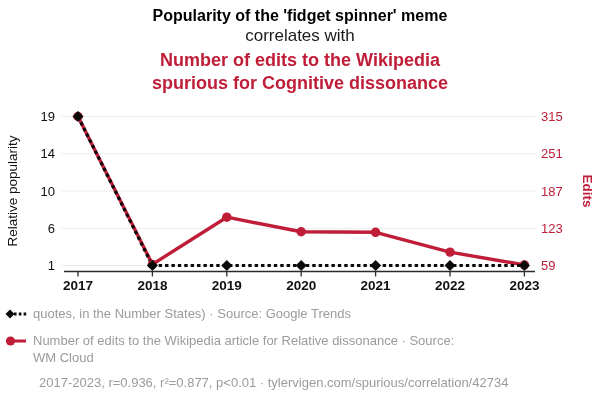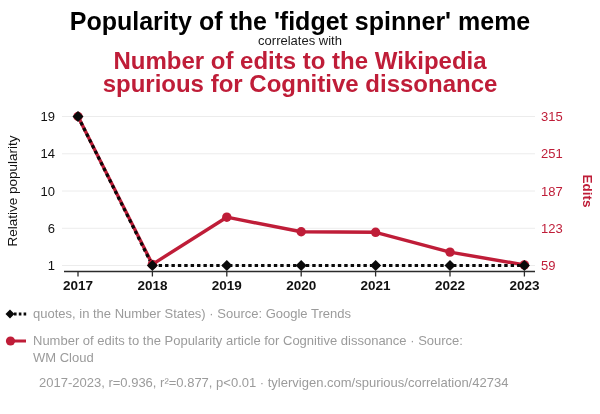--- a/index.html
+++ b/index.html
@@ -3,23 +3,23 @@
 <meta charset="utf-8">
 <style>
   html,body{margin:0;padding:0;}
   body{
     width:600px;height:414px;position:relative;overflow:hidden;
     background:#ffffff;
     font-family:"Liberation Sans", sans-serif;
     -webkit-font-smoothing:antialiased;
   }
   .hdr{position:absolute;left:0;width:600px;text-align:center;}
-  .title-main{top:7px;font-size:25px;font-weight:bold;color:#000;}
-  .title-connector{top:33px;font-size:13px;color:#1a1a1a;}
-  .title-red{top:49px;font-size:24px;font-weight:bold;line-height:23px;}
+  .title-main{top:7px;font-size:16px;font-weight:bold;color:#000;}
+  .title-connector{top:26px;font-size:17px;color:#1a1a1a;}
+  .title-red{top:49px;font-size:18px;font-weight:bold;line-height:23px;}
   .title-red span{display:block;}
   #chart{position:absolute;left:0;top:0;width:600px;height:414px;}
   .legend{
     position:absolute;left:5px;top:305px;width:588px;
     font-size:13px;line-height:17px;
   }
   .legend-row{display:flex;align-items:flex-start;margin-bottom:10px;}
   .legend-icon{flex:0 0 22px;margin-right:6px;margin-top:3px;}
   .legend-text span{display:block;}
   .footer-stats{margin-left:34px;margin-top:-2px;}
@@ -106,18 +106,18 @@
     <div class="legend-text">
       <span>quotes, in the Number States) · Source: Google Trends</span>
     </div>
   </div>
   <div class="legend-row">
     <svg class="legend-icon" width="22" height="12" viewBox="0 0 22 12">
       <line x1="2" y1="6" x2="21" y2="6" stroke="#bf1d38" stroke-width="3"></line>
       <circle cx="5.5" cy="6" r="4.6" fill="#bf1d38"></circle>
     </svg>
     <div class="legend-text">
-      <span>Number of edits to the Popularity article for Cognitive dissonance · Source:</span>
+      <span>Number of edits to the Wikipedia article for Relative dissonance · Source:</span>
       <span>WM Cloud</span>
     </div>
   </div>
   <div class="footer-stats">2017-2023, r=0.936, r²=0.877, p&lt;0.01 · tylervigen.com/spurious/correlation/42734</div>
 </div>
 
 </body></html>

